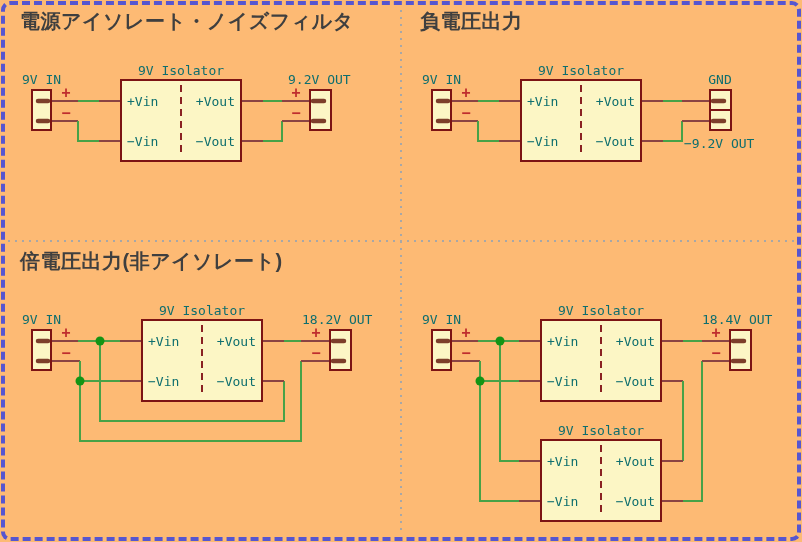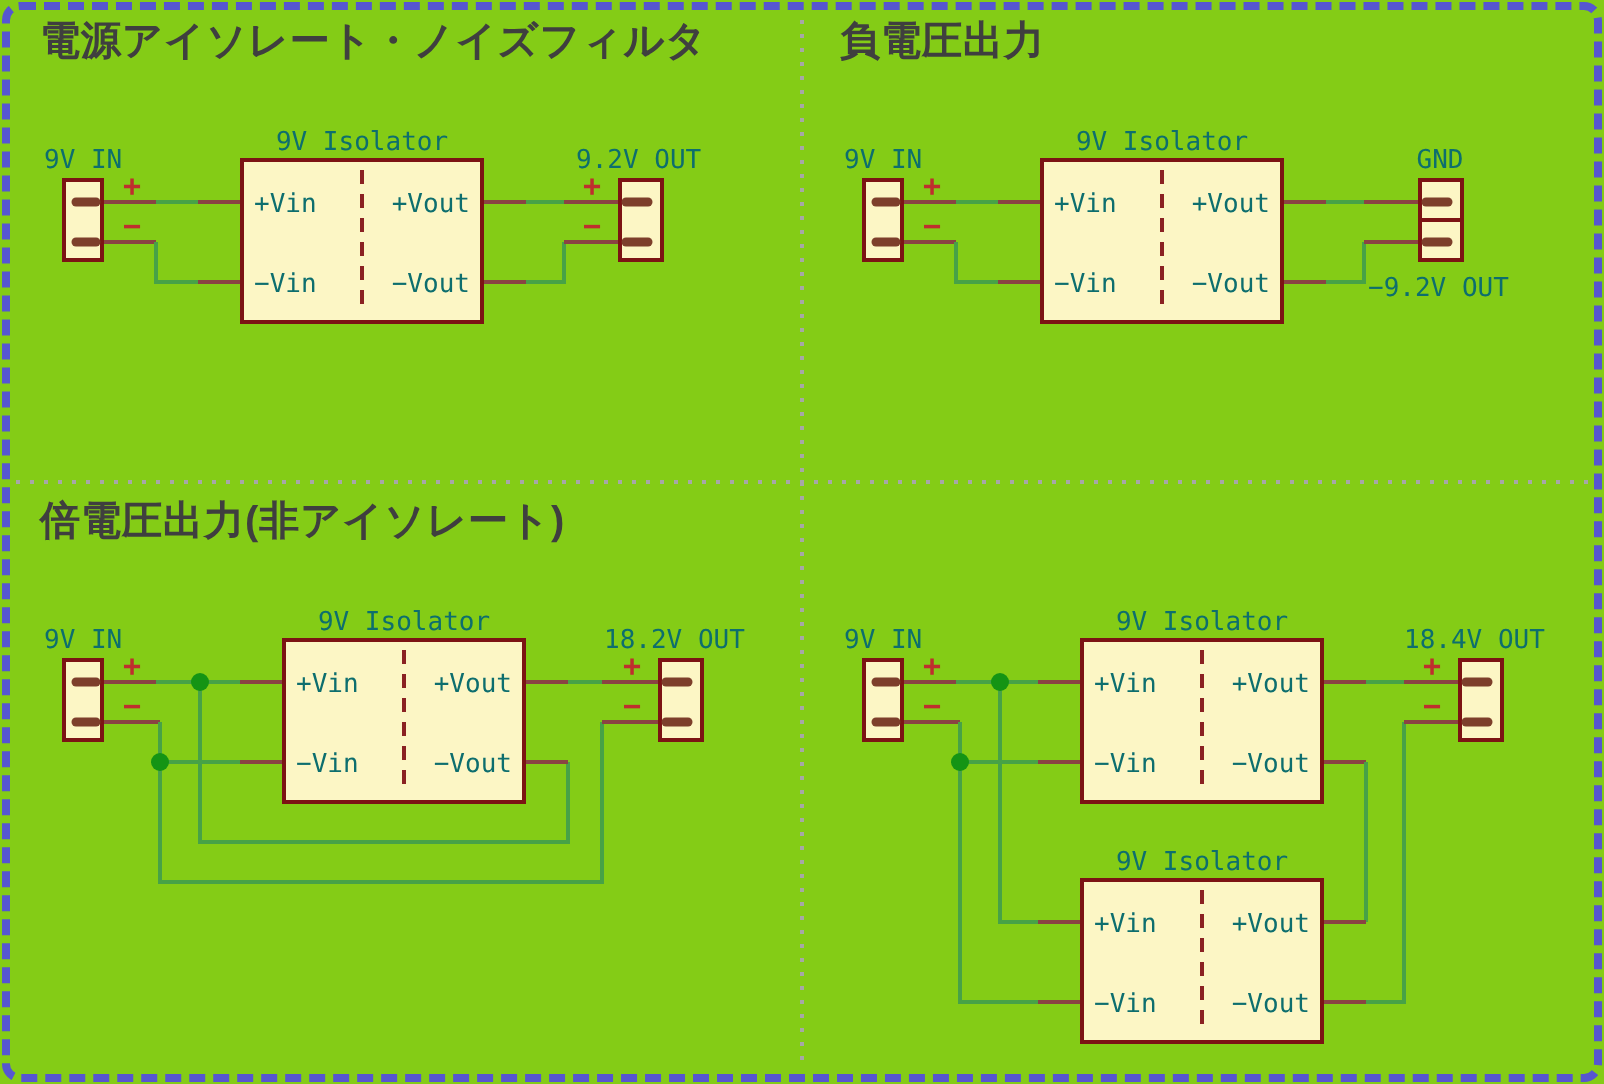--- a/index.html
+++ b/index.html
@@ -1,17 +1,17 @@
 <!DOCTYPE html>
 <html><head>
 <meta charset="utf-8">
 <style>
   html,body { margin:0; padding:0; width:802px; height:542px; background:#ffffff;
               font-family:"Liberation Sans","DejaVu Sans",sans-serif; }
-  #stage { position:relative; width:802px; height:542px; overflow:hidden; background:#84cc16; }
+  #stage { position:relative; width:802px; height:542px; overflow:hidden; background:#fdba74; }
 
   .frame { position:absolute; inset:1px; border:4px dashed #5656d0; border-radius:9px; pointer-events:none; }
 
   .sep-v { position:absolute; left:400px; top:10px; width:2px; height:520px;
            background-image:repeating-linear-gradient(to bottom,#a7a7a7 0 2px,transparent 2px 7px); }
   .sep-h { position:absolute; left:8px; top:240px; width:786px; height:2px;
            background-image:repeating-linear-gradient(to right,#a7a7a7 0 2px,transparent 2px 7px); }
 
   .panel-title { position:absolute; font-size:20px; line-height:22px; font-weight:600;
                  color:#3f3f3f; letter-spacing:0.5px; white-space:nowrap; }

